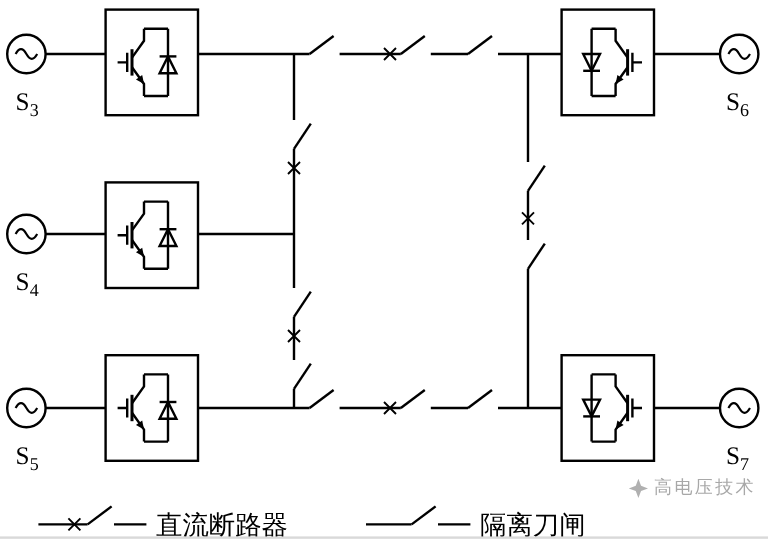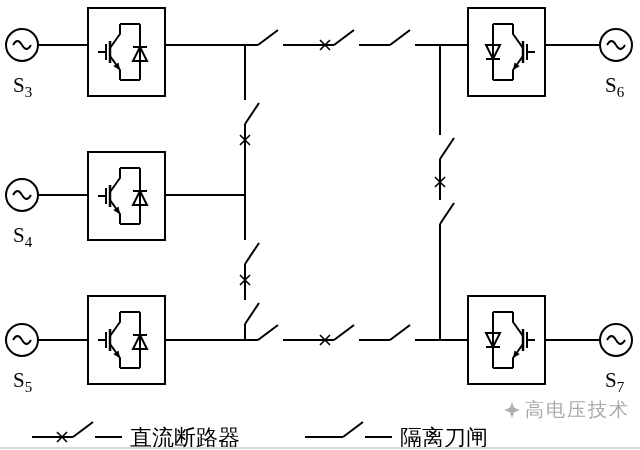--- a/index.html
+++ b/index.html
@@ -8,21 +8,21 @@
     overflow:hidden; font-family:"Liberation Sans", sans-serif;
   }
   svg.circuit { position:absolute; left:0; top:0; }
   svg text { font-family:"Liberation Serif", serif; fill:#000000; }
   .wire  { stroke:#000000; stroke-width:2; fill:none; }
   .blade { stroke:#000000; stroke-width:2; fill:none; }
   .cjk   { font-family:"Liberation Serif", serif; }
   .watermark {
     position:absolute; top:397px; right:10px;
     display:flex; align-items:center; gap:5px;
-    color:#a8a8a8; font-size:19px; letter-spacing:2px;
+    color:#a8a8a8; font-size:15px; letter-spacing:2px;
     font-family:"Liberation Sans", sans-serif;
   }
   .bottom-divider {
     position:absolute; left:0; right:0; bottom:1px; height:2px; background:#d9d9d9;
   }
 </style>
 </head>
 <body>
 
 <div class="stage">

